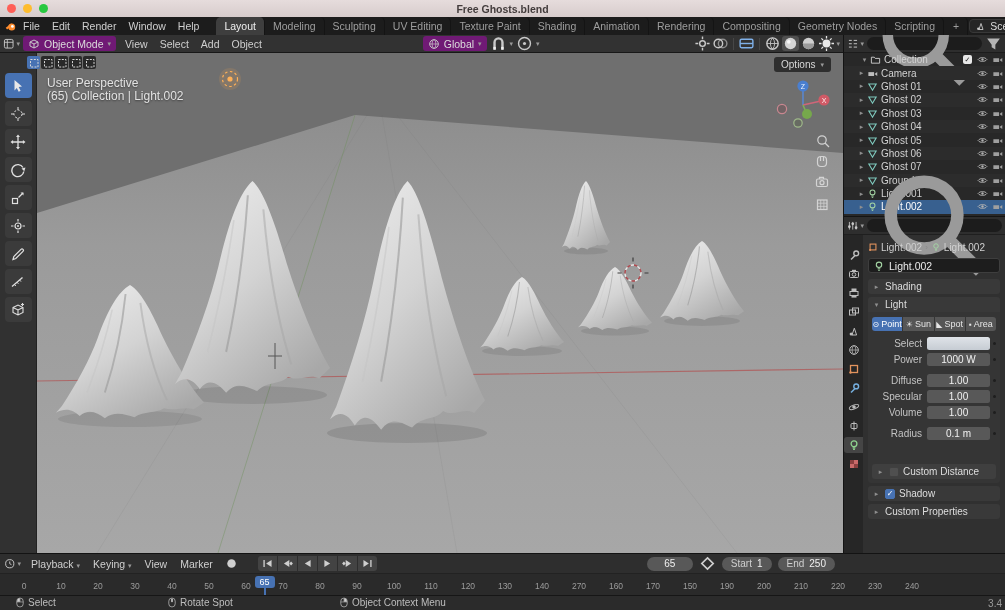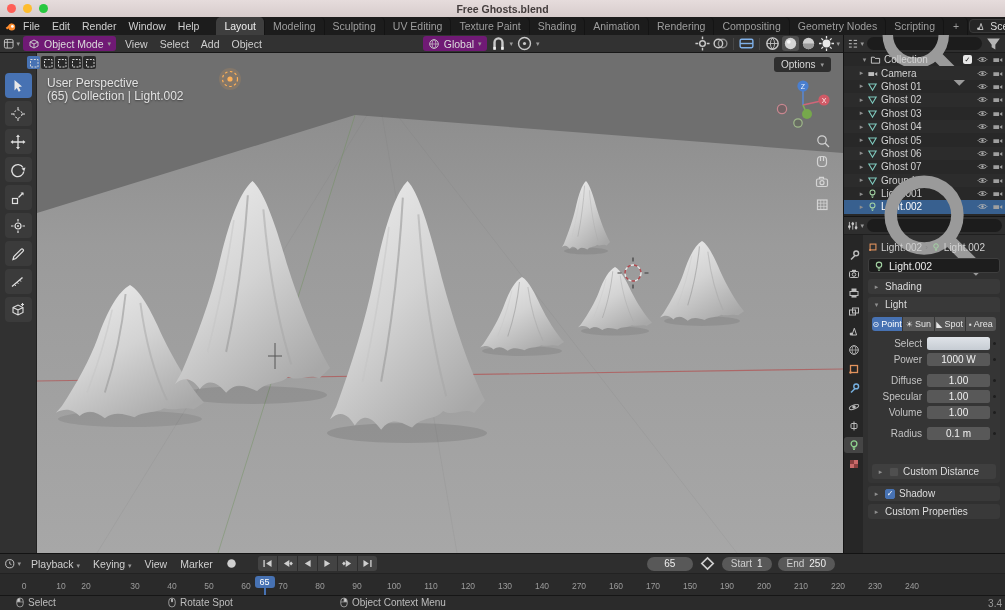--- a/index.html
+++ b/index.html
@@ -1000,21 +1000,21 @@
         <span class="tlfield">
           <span style="color:#cfcfcf">End</span>
           <span>250</span>
         </span>
       </div>
     </div>
     <div id="tl-ruler">
       <div id="tl-ticks">
           <span class="tick" style="left:24px">0</span>
           <span class="tick" style="left:61px">10</span>
-          <span class="tick" style="left:86px">20</span>
+          <span class="tick" style="left:98px">20</span>
           <span class="tick" style="left:135px">30</span>
           <span class="tick" style="left:172px">40</span>
           <span class="tick" style="left:209px">50</span>
           <span class="tick" style="left:246px">60</span>
           <span class="tick" style="left:283px">70</span>
           <span class="tick" style="left:320px">80</span>
           <span class="tick" style="left:357px">90</span>
           <span class="tick" style="left:394px">100</span>
           <span class="tick" style="left:431px">110</span>
           <span class="tick" style="left:468px">120</span>

